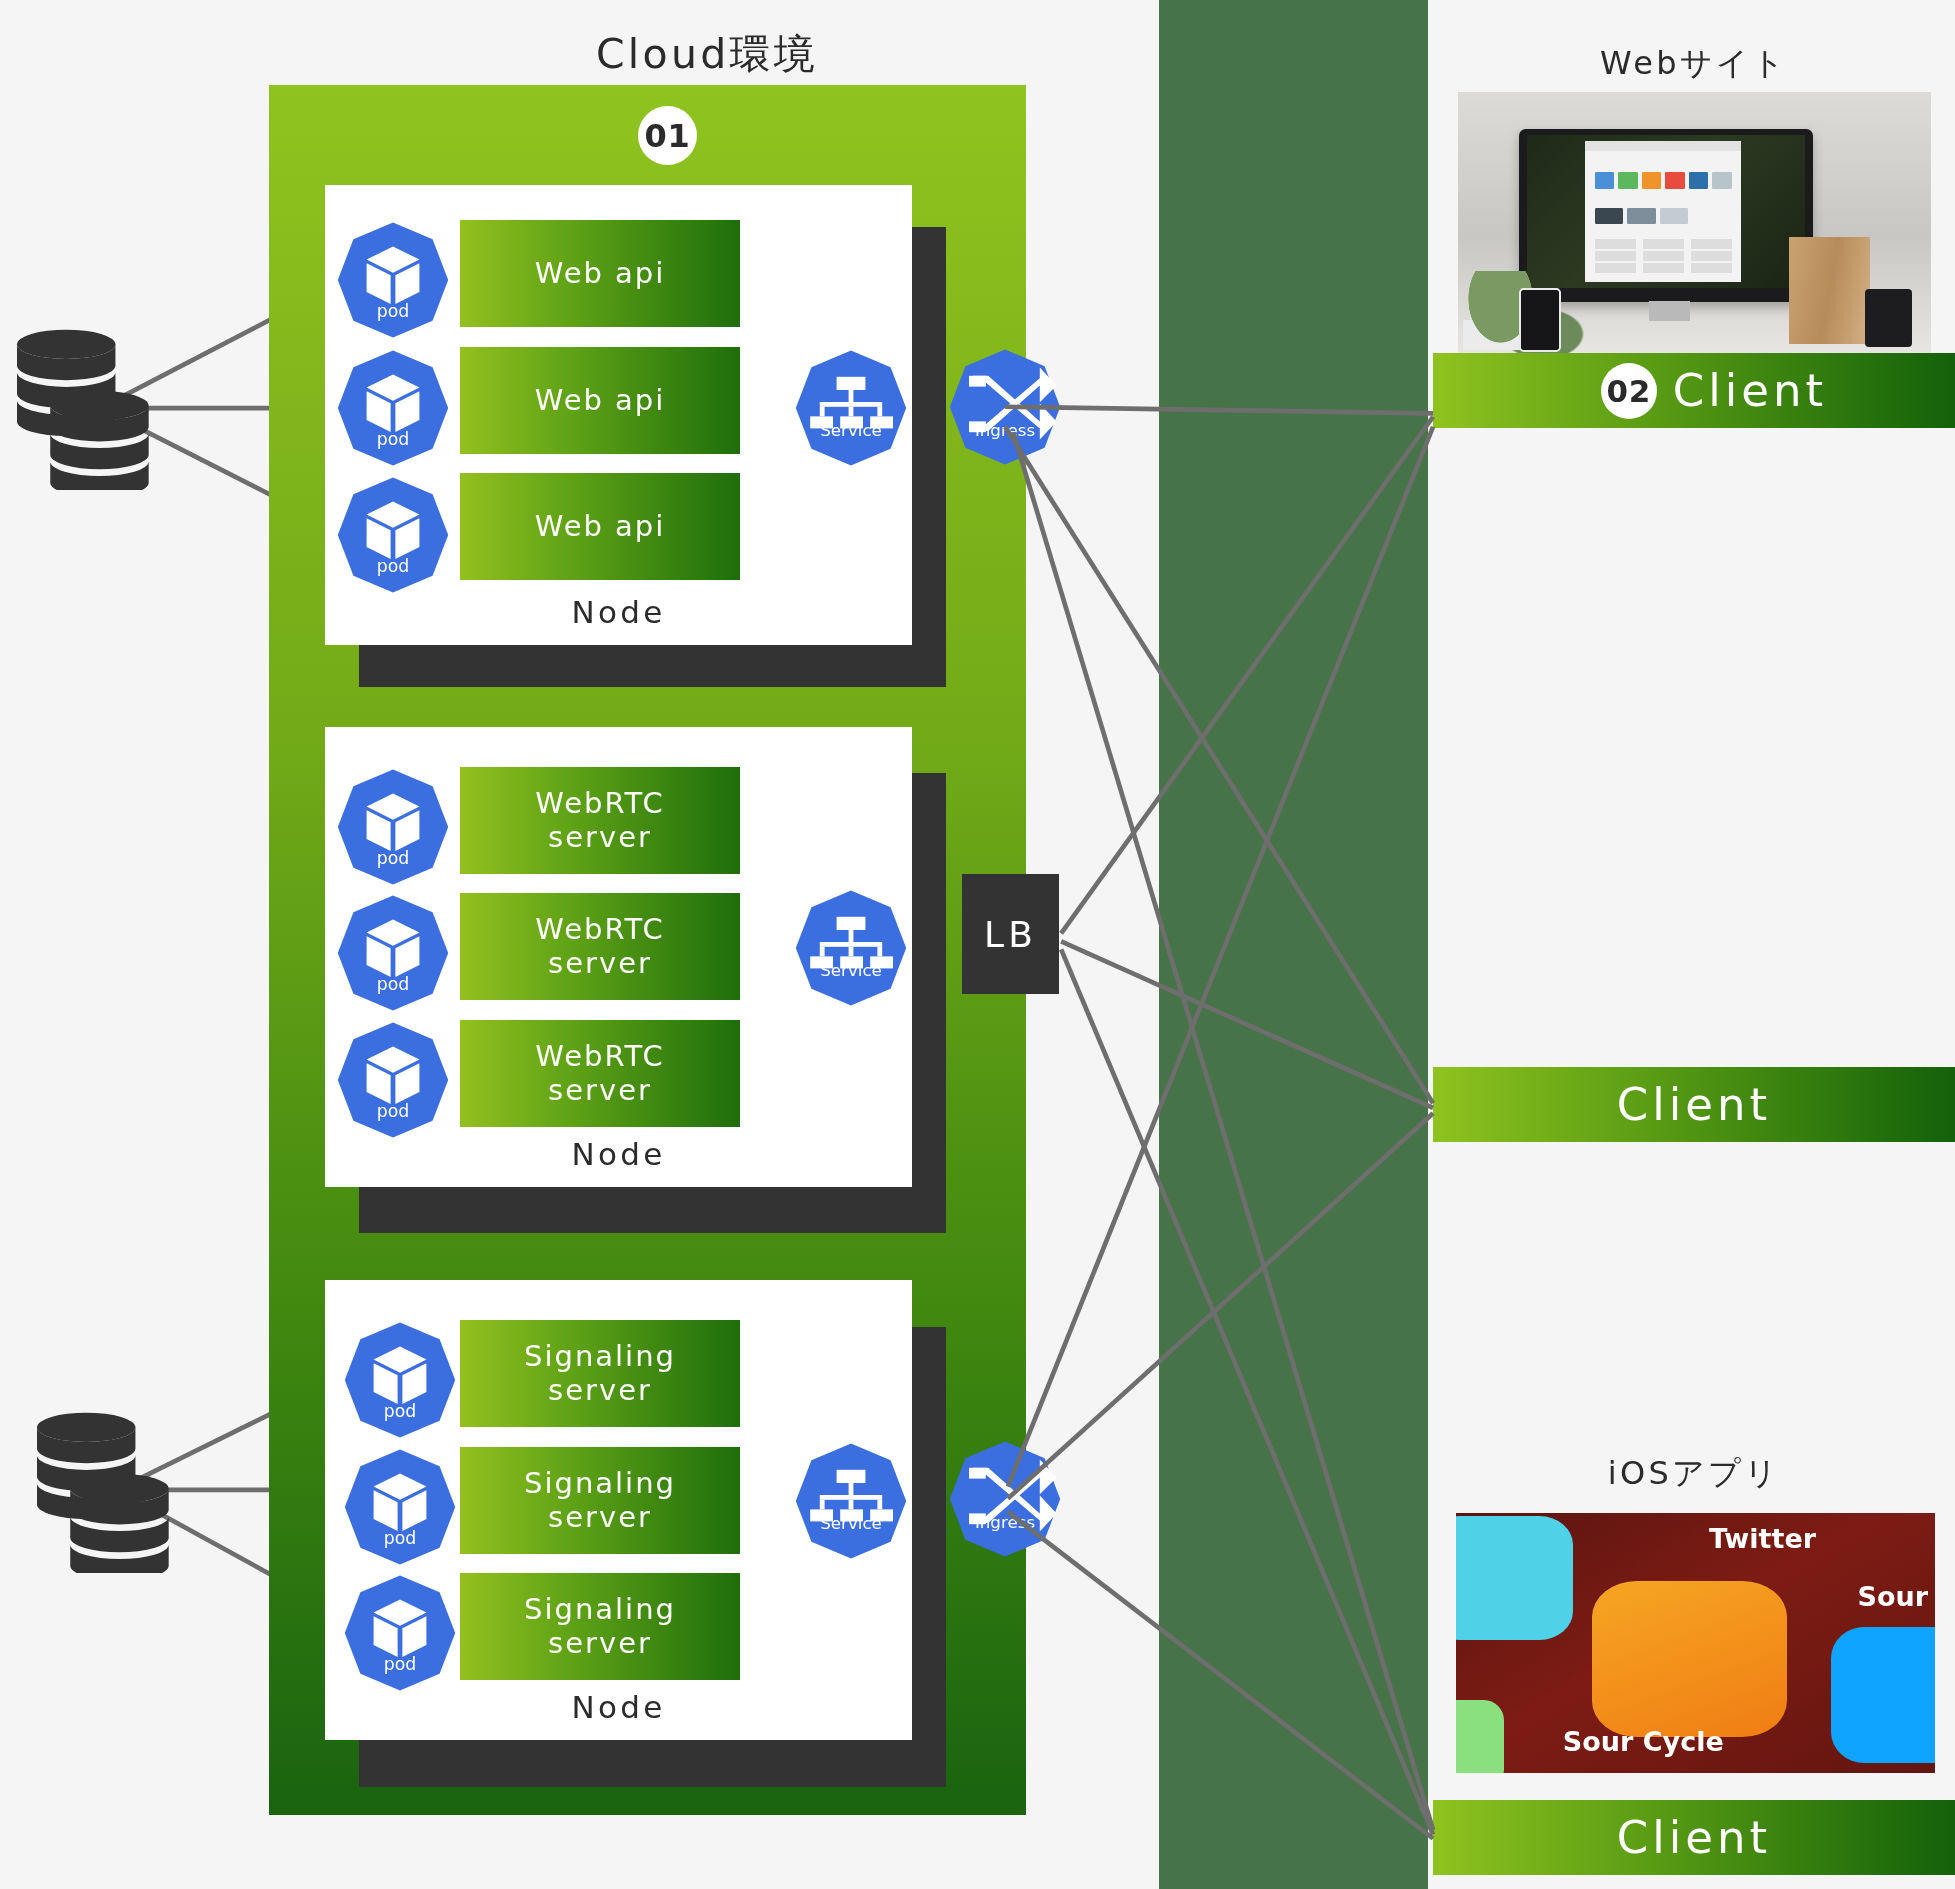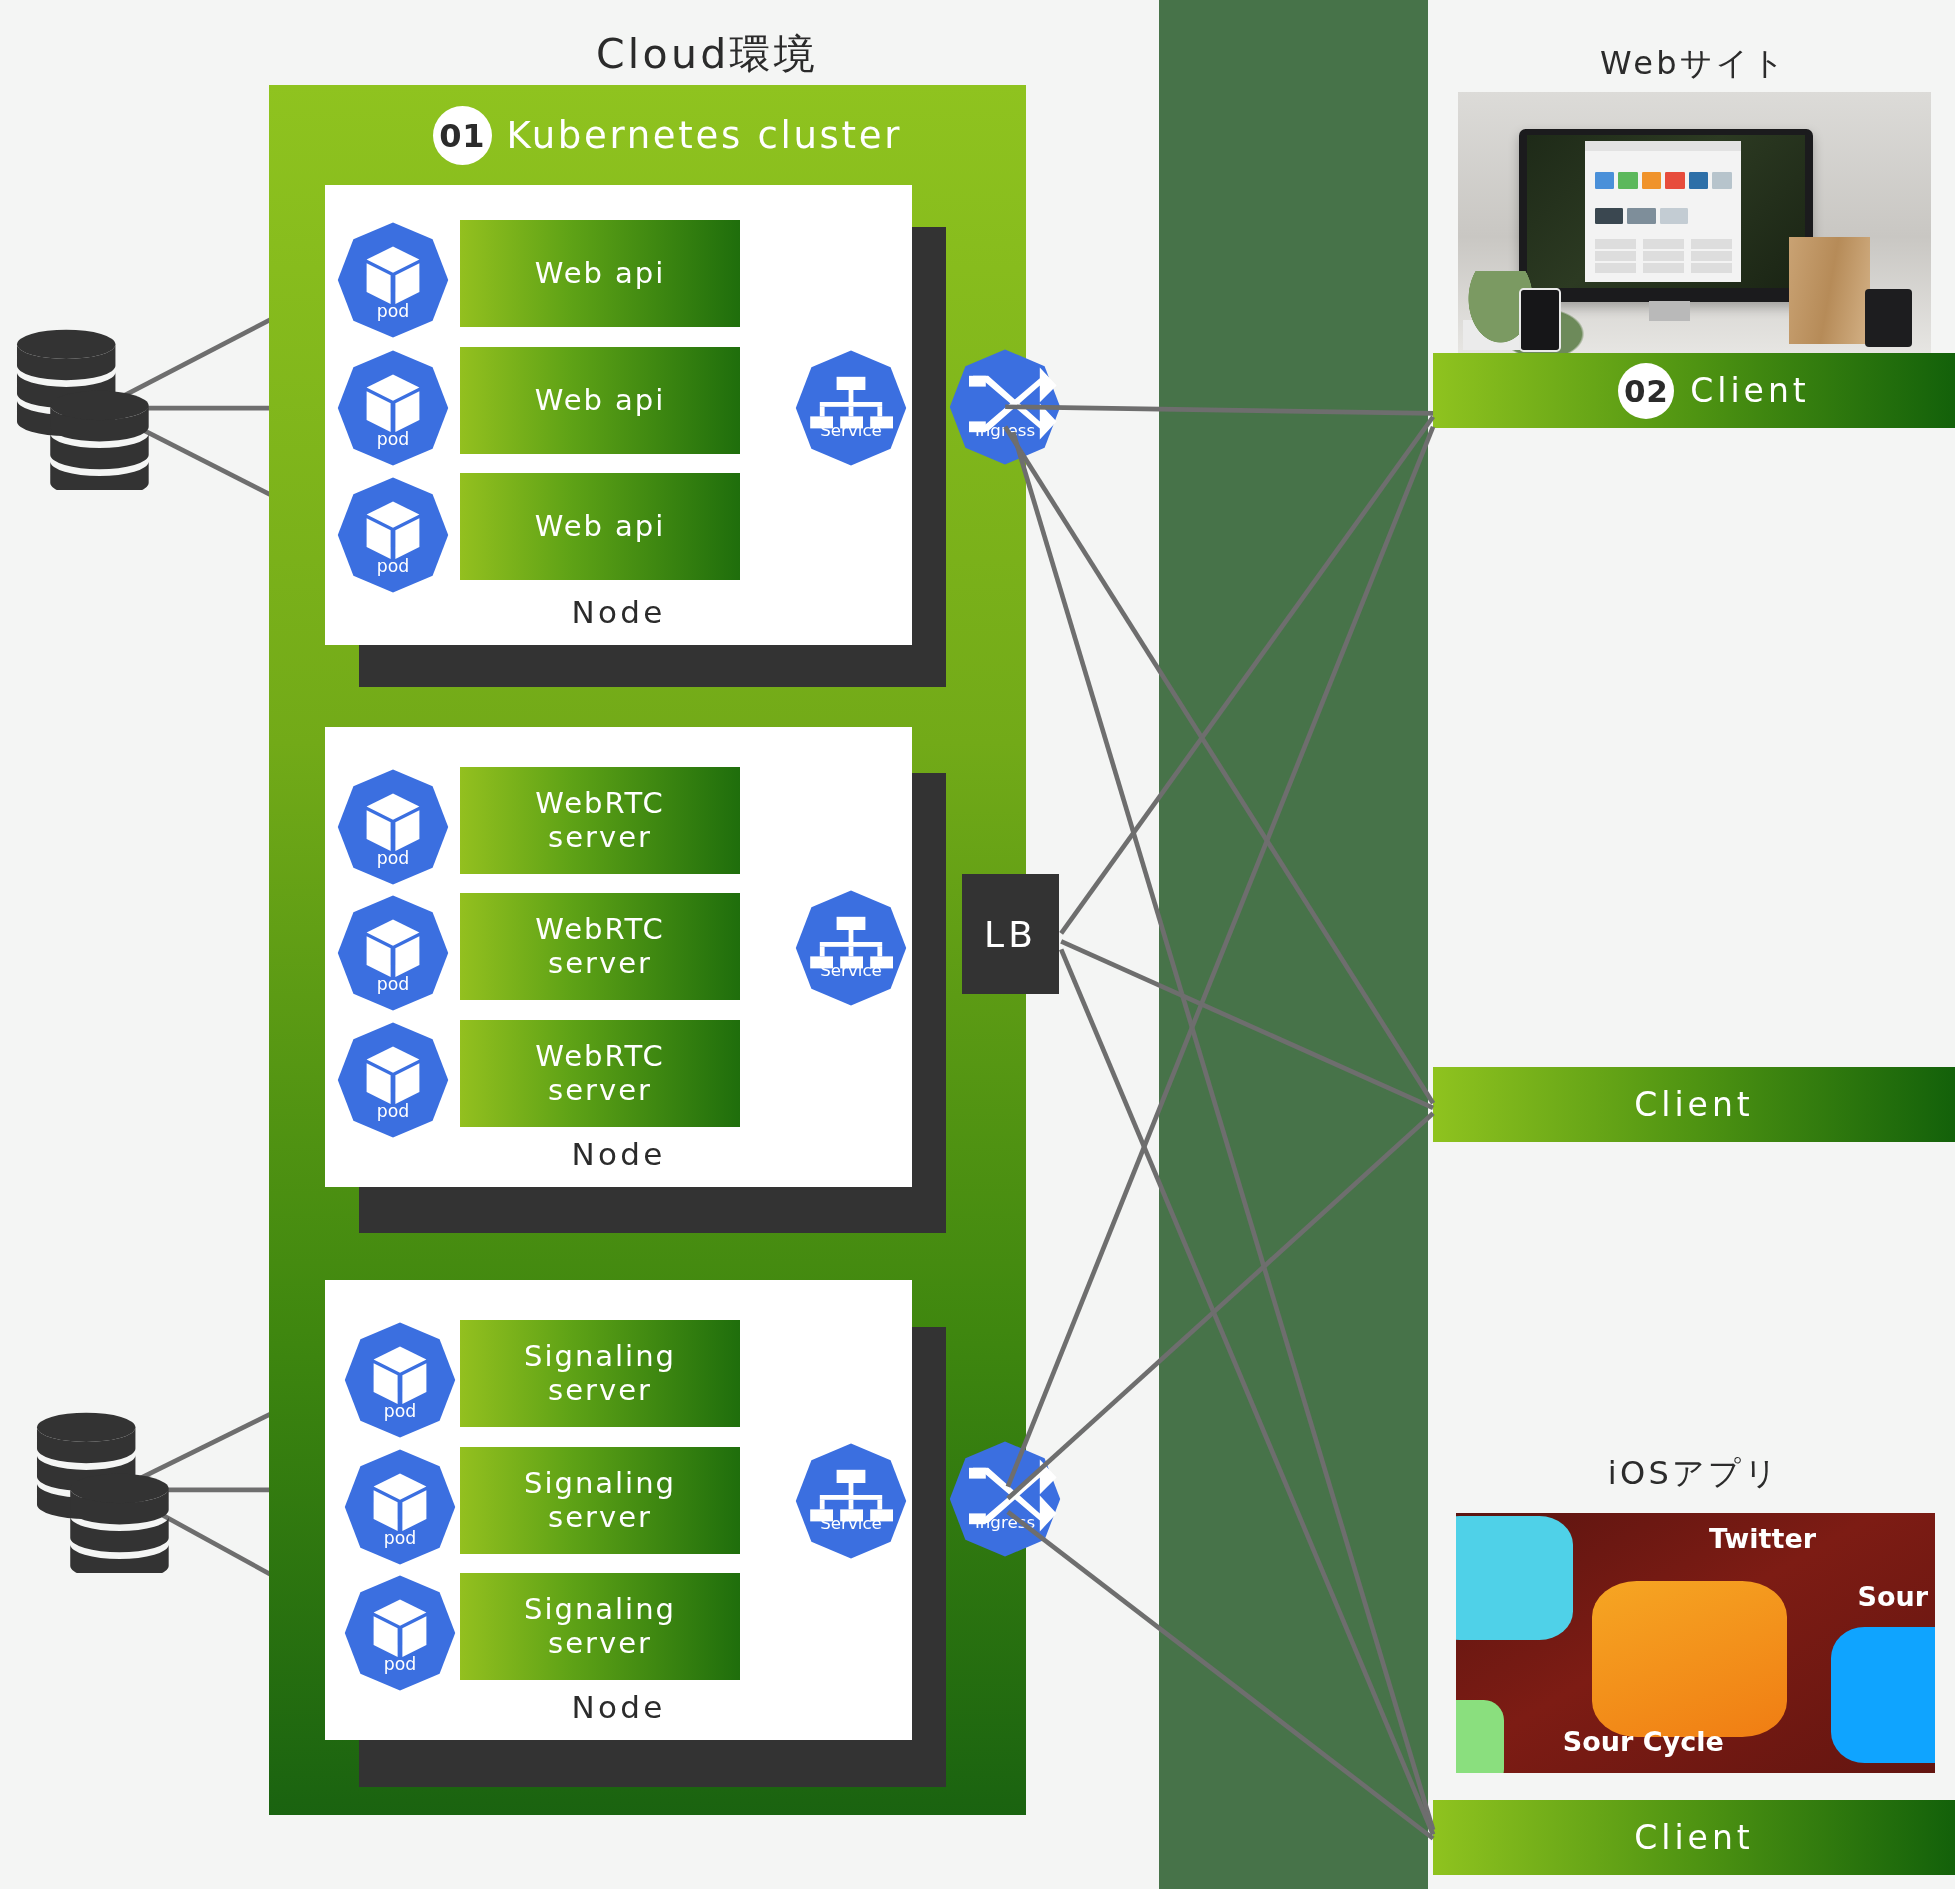--- a/index.html
+++ b/index.html
@@ -176,21 +176,21 @@
     position: absolute;
     background: linear-gradient(90deg, #8FC31F 0%, #4f9412 50%, #13610a 100%);
     display: flex;
     align-items: center;
     justify-content: center;
     gap: 16px;
     z-index: 14;
   }
   .client-bar .badge-circle { width: 56px; height: 56px; font-size: 31px; }
   .client-label {
-    font-size: 33px;
+    font-size: 45px;
     color: #ffffff;
     letter-spacing: 4px;
   }
 
   
   .photo-desk {
     width: 100%; height: 100%;
     background:
       radial-gradient(ellipse at 18% 92%, #6d8a5a 0 7%, transparent 7.5%),
       linear-gradient(180deg, #dcdbd8 0%, #c9c7c3 55%, #e7e6e3 100%);
@@ -359,21 +359,20 @@
     <line x1="1330" y1="2248" x2="1455" y2="2248"></line>
   </svg>
 
   <div class="green-band"></div>
 
   <div class="cloud-title">Cloud環境</div>
 
   <div class="cluster">
     <div class="cluster-head">
       <div class="badge-circle">01</div>
-      <div class="cluster-title">Kubernetes cluster</div>
     </div>
   </div>
 
   <div class="node-shadow" style="left:359px; top:227px; width:587px; height:460px;"></div>
   <div class="node" style="left:325px; top:185px; width:587px; height:460px;">
     <div class="node-label">Node</div>
   </div>
   <div class="workload" style="left:460px; top:220px; width:280px; height:107px;">Web api</div>
   <div class="workload" style="left:460px; top:347px; width:280px; height:107px;">Web api</div>
   <div class="workload" style="left:460px; top:473px; width:280px; height:107px;">Web api</div>

